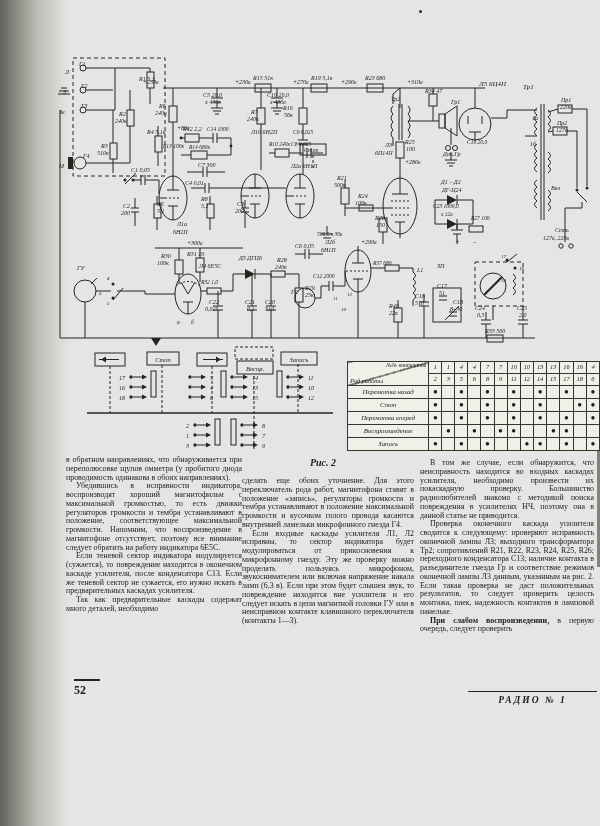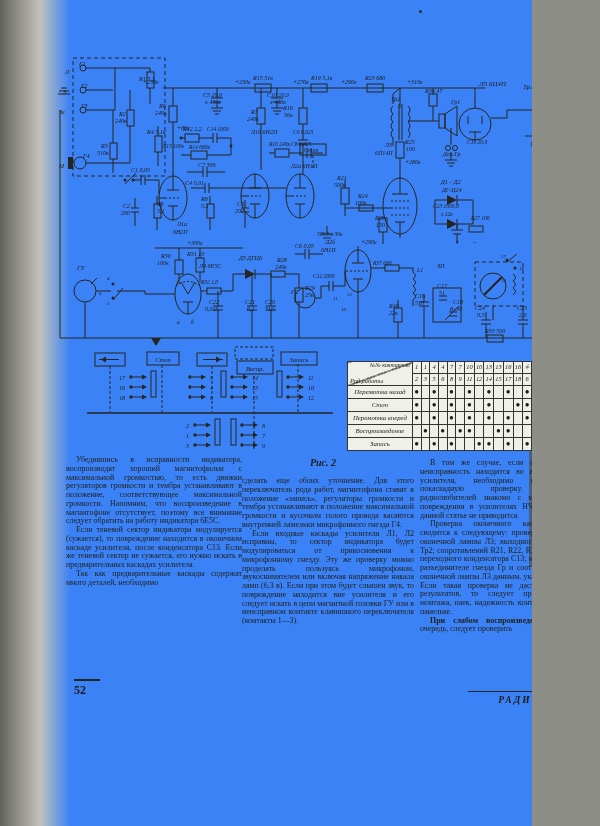--- a/index.html
+++ b/index.html
@@ -1,16 +1,16 @@
 <!DOCTYPE html>
 <html><head>
 <meta charset="utf-8">
 <style>
   html,body{margin:0;padding:0;background:#8e8e88;}
-  .page{position:relative;width:532px;height:826px;background:#3b82f6;overflow:hidden;
+  .page{position:relative;width:600px;height:826px;background:#e5e5e5;overflow:hidden;
         font-family:"Liberation Serif","DejaVu Serif",serif;color:#1e1d1a;}
   .gutter{position:absolute;left:0;top:0;width:70px;height:826px;
         background:linear-gradient(90deg,#63635d 0px,#8f8f88 18px,#c2c2ba 40px,rgba(237,238,229,0) 70px);}
   .edge-right{position:absolute;right:0;top:382px;width:3px;height:185px;background:#4d4d47;opacity:.65;}
   .speck{position:absolute;left:419px;top:10px;width:3px;height:3px;background:#2a2a26;border-radius:50%;}
   svg text{font-family:"Liberation Serif","DejaVu Serif",serif;font-style:italic;fill:#1d1c18;}
   #sch line,#sch path,#sch rect,#sch circle,#sch ellipse,#sch polyline{stroke:#26251f;fill:none;stroke-width:1;}
   #sch .f{fill:#26251f;stroke:none;}
   #sch .thk{stroke-width:2.2;}
   #swp line,#swp rect,#swp path{stroke:#26251f;fill:none;}
@@ -762,20 +762,21 @@
           <td class="c"><span class="dot">●</span></td>
           <td class="c"></td>
           <td class="c"><span class="dot">●</span></td>
         </tr>
       </tbody>
   </table>
 
   <div class="caption">Рис. 2</div>
 
   <div class="col" id="col-left" style="left:66px;top:456px;width:176px;">
+      <p class="ni">в обратном направлениях, что обнаруживается при переполюсовке щупов омметра (у пробитого диода проводимость одинакова в обоих направлениях).</p>
       <p>Убедившись в исправности индикатора, воспроизводят хороший магнитофильм с максимальной громкостью, то есть движки регуляторов громкости и тембра устанавливают в положение, соответствующее максимальной громкости. Напомним, что воспроизведение в магнитофоне отсутствует, поэтому все внимание следует обратить на работу индикатора 6Е5С.</p>
       <p>Если теневой сектор индикатора модулируется (сужается), то повреждение находится в оконечном каскаде усилителя, после конденсатора С13. Если же теневой сектор не сужается, его нужно искать в предварительных каскадах усилителя.</p>
       <p>Так как предварительные каскады содержат много деталей, необходимо</p>
     </div>
   <div class="col" id="col-middle" style="left:242px;top:477px;width:172px;">
       <p class="ni">сделать еще обоих уточнение. Для этого переключатель рода работ, магнитофона ставят в положение «запись», регуляторы громкости и тембра устанавливают в положение максимальной громкости и кусочком голого провода касаются внутренней ламельки микрофонного гнезда Г4.</p>
       <p>Если входные каскады усилителя Л1, Л2 исправны, то сектор индикатора будет модулироваться от прикосновения к микрофонному гнезду. Эту же проверку можно проделать пользуясь микрофоном, звукоснимателем или включая напряжение накала ламп (6,3 в). Если при этом будет слышен звук, то повреждение находится вне усилителя и его следует искать в цепи магнитной головки ГУ или в неисправном контакте клавишного переключателя (контакты 1—3).</p>
     </div>
   <div class="col" id="col-right" style="left:420px;top:459px;width:174px;">
       <p>В том же случае, если обнаружится, что неисправность находится во входных каскадах усилителя, необходимо произвести их покаскадную проверку. Большинство радиолюбителей знакомо с методикой поиска повреждения в усилителях НЧ, поэтому она в данной статье не приводится.</p>

